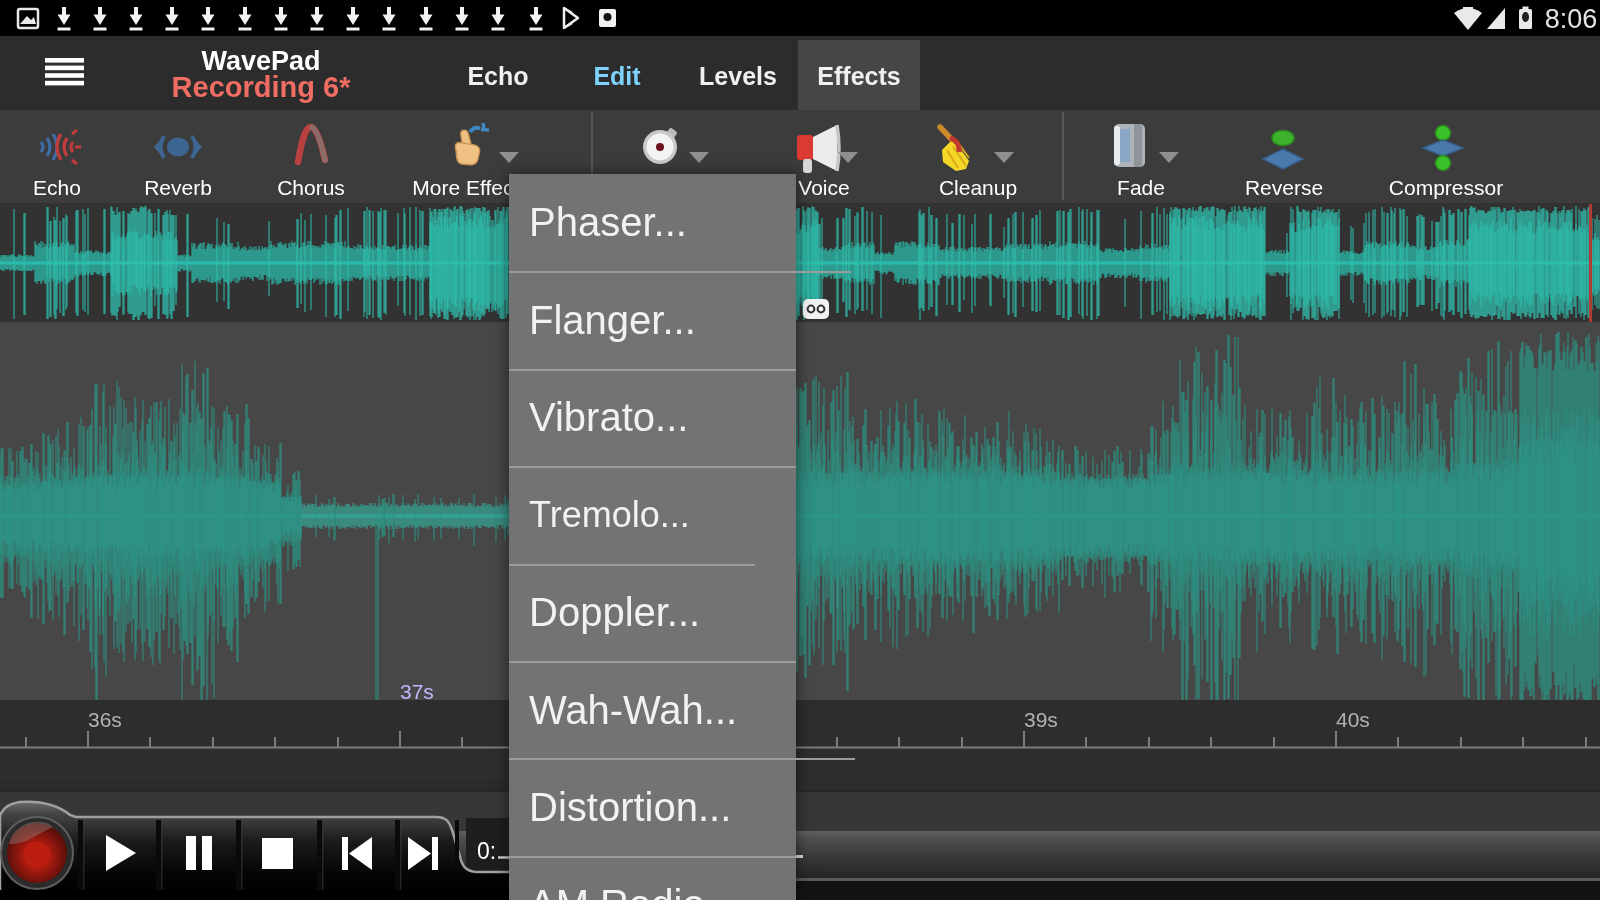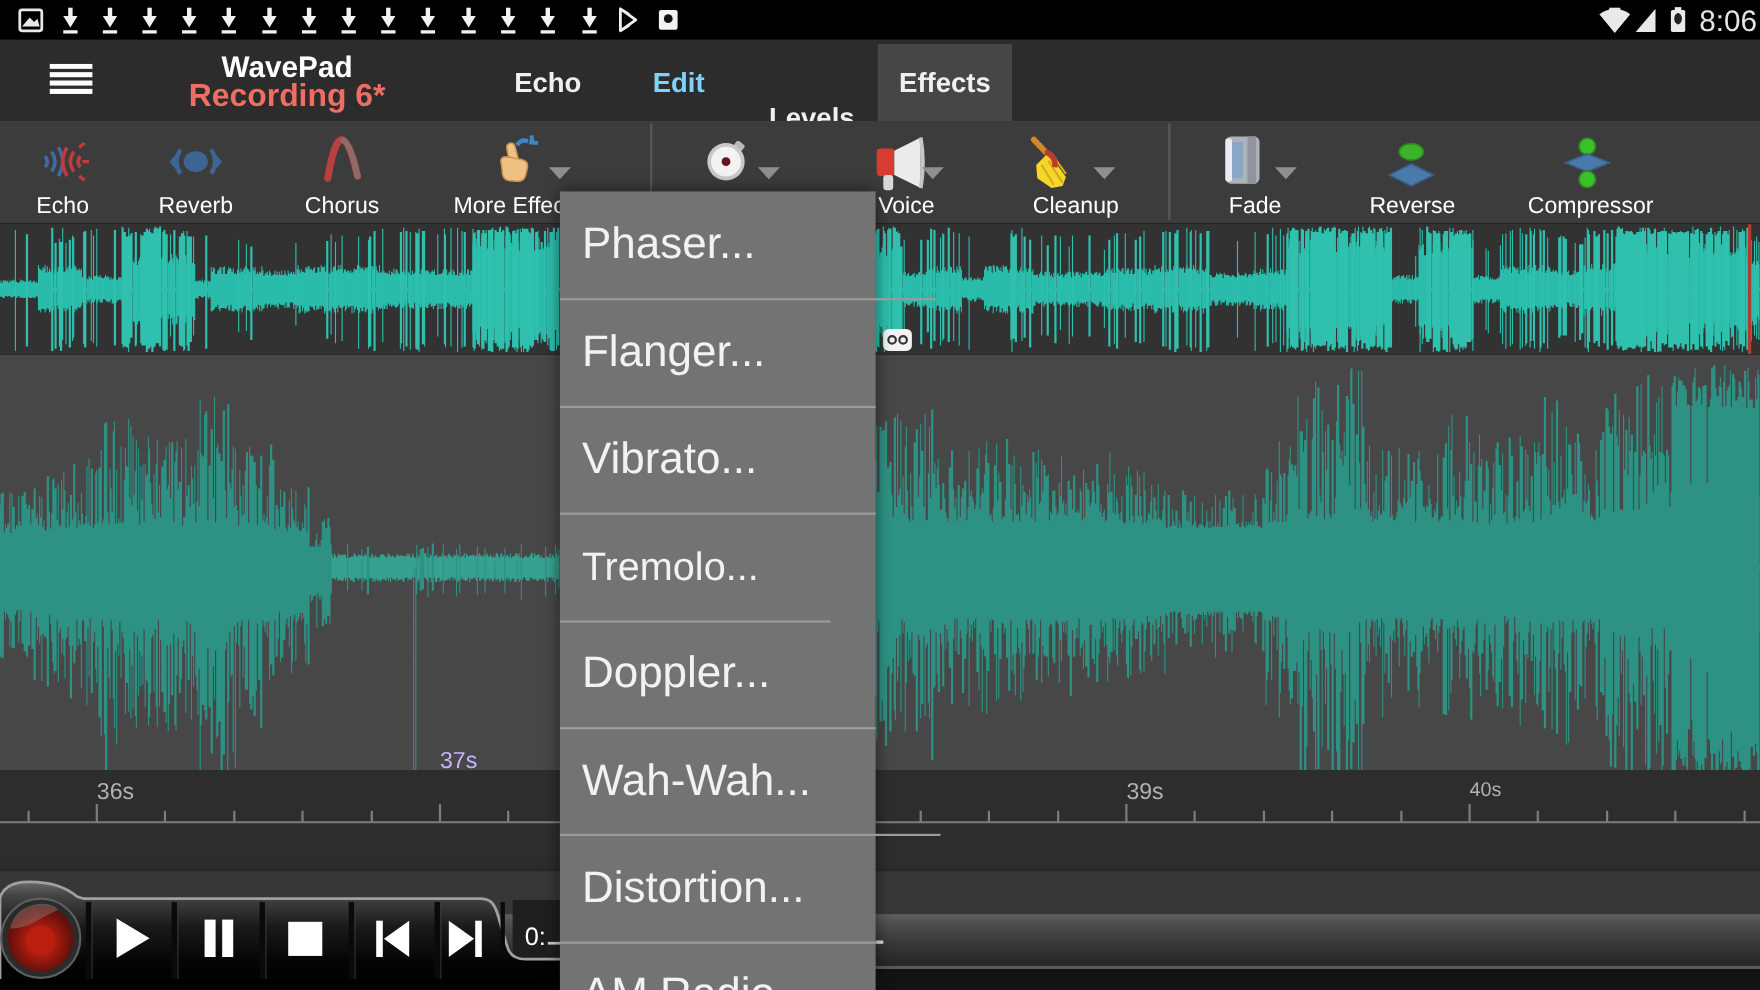--- a/index.html
+++ b/index.html
@@ -58,21 +58,21 @@
 <svg class="abs" style="left:45px;top:58px" width="40" height="30">
   <rect x="0" y="0" width="39" height="4.6" fill="#fff"></rect>
   <rect x="0" y="7.6" width="39" height="4.6" fill="#fff"></rect>
   <rect x="0" y="15.2" width="39" height="4.6" fill="#fff"></rect>
   <rect x="0" y="22.8" width="39" height="4.6" fill="#fff"></rect>
 </svg>
 <div class="abs" style="left:261px;top:46px;transform:translateX(-50%);color:#fff;font-size:27px;font-weight:bold;">WavePad</div>
 <div class="abs" style="left:261px;top:71px;transform:translateX(-50%);color:#ef6d63;font-size:29px;font-weight:bold;">Recording 6*</div>
 <div class="abs" style="left:498px;top:62px;transform:translateX(-50%);color:#f0f0f0;font-size:25px;font-weight:bold;">Echo</div>
 <div class="abs" style="left:617px;top:62px;transform:translateX(-50%);color:#7dd3fc;font-size:25px;font-weight:bold;">Edit</div>
-<div class="abs" style="left:738px;top:62px;transform:translateX(-50%);color:#f0f0f0;font-size:25px;font-weight:bold;margin-top:31px;">Levels</div>
+<div class="abs" style="left:738px;top:62px;transform:translateX(-50%);color:#f0f0f0;font-size:25px;font-weight:bold;">Levels</div>
 <div class="abs" style="left:859px;top:62px;transform:translateX(-50%);color:#f0f0f0;font-size:25px;font-weight:bold;">Effects</div>
 
 <div class="abs" style="left:0;top:110px;width:1600px;height:93px;background:#3c3c3c"></div>
 <svg class="abs" style="left:0;top:110px" width="1600" height="93">
   <defs>
     <g id="caret">
           <path d="M-10 -5 L10 -5 L0 6 Z" fill="#8f8f8f"></path>
         </g>
   </defs>
   <rect x="591" y="2" width="2" height="66" fill="#585858"></rect>
@@ -169,21 +169,21 @@
 </svg>
 
 <div class="abs" style="left:0;top:700px;width:1600px;height:90px;background:#2d2d2d"></div>
 <svg class="abs" style="left:0;top:700px" width="1600" height="60">
   <path d="M26 37V48M88 31V48M150 37V48M213 37V48M275 37V48M338 37V48M400 31V48M462 37V48M525 37V48M587 37V48M650 37V48M712 31V48M774 37V48M837 37V48M899 37V48M962 37V48M1024 31V48M1086 37V48M1149 37V48M1211 37V48M1274 37V48M1336 31V48M1398 37V48M1461 37V48M1523 37V48M1586 37V48M0 47.5H1600" stroke="#7d7d7d" stroke-width="2"></path>
 </svg>
 <div class="abs" style="left:88px;top:708px;color:#b2b2b2;font-size:21px">36s</div>
 <div class="abs" style="left:400px;top:680px;color:#c4b5fd;font-size:21px">37s</div>
 <div class="abs" style="left:712px;top:708px;color:#b2b2b2;font-size:21px">38s</div>
 <div class="abs" style="left:1024px;top:708px;color:#b2b2b2;font-size:21px">39s</div>
-<div class="abs" style="left:1336px;top:708px;color:#b2b2b2;font-size:18px">40s</div>
+<div class="abs" style="left:1336px;top:708px;color:#b2b2b2;font-size:21px">40s</div>
 
 <div class="abs" style="left:0;top:790px;width:1600px;height:41px;background:#373737;border-top:2px solid #272727"></div>
 <div class="abs" style="left:0;top:831px;width:1600px;height:47px;background:linear-gradient(#606060 0%,#4e4e4e 18%,#3c3c3c 50%,#2b2b2b 85%,#262626 100%)"></div>
     <div class="abs" style="left:0;top:878px;width:1600px;height:3px;background:#5a5a5a"></div>
 <div class="abs" style="left:0;top:881px;width:1600px;height:19px;background:#131313"></div>
 
 <svg class="abs" style="left:0;top:780px" width="520" height="120">
   <defs>
     <linearGradient id="pg" x1="0" y1="0" x2="0" y2="1">
       <stop offset="0" stop-color="#6a6a6a"></stop>

